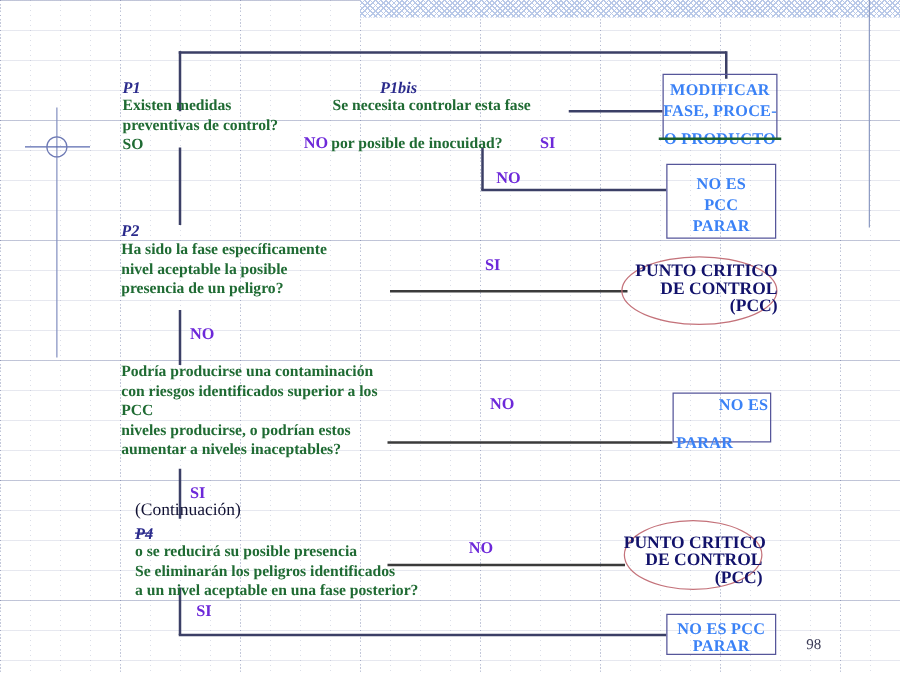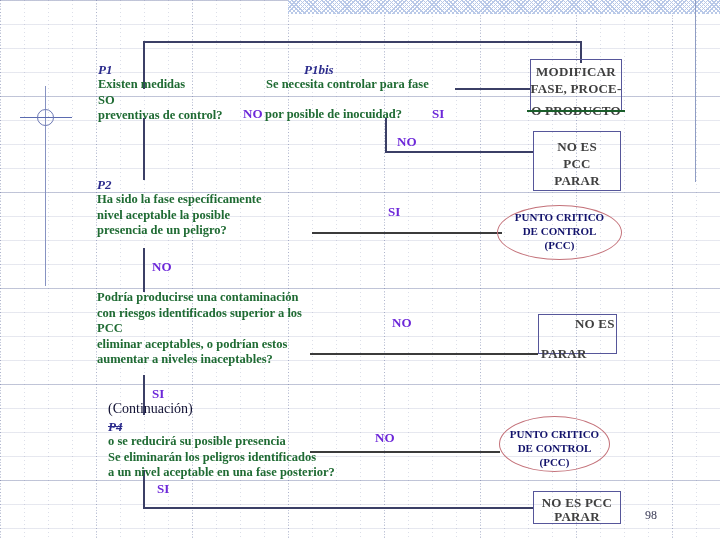--- a/index.html
+++ b/index.html
@@ -111,42 +111,42 @@
   .ln-dark { background: #3b3b3b; }
 
   .box {
     position: absolute;
     border: 1.6px solid #56569a;
     background: transparent;
     box-sizing: border-box;
   }
   .box-text {
     position: absolute;
-    color: #404040;
+    color: #3b82f6;
     font-weight: bold;
     font-size: 13px;
     line-height: 17px;
     text-align: center;
     white-space: nowrap;
     letter-spacing: .2px;
   }
 
   .ellipse {
     position: absolute;
     border: 1.5px solid #c4727a;
     border-radius: 50%;
     box-sizing: border-box;
   }
   .ellipse-text {
     position: absolute;
     color: #12126b;
     font-weight: bold;
-    font-size: 11px;
+    font-size: 14px;
     line-height: 15px;
-    text-align: center;
+    text-align: right;
     white-space: nowrap;
   }
 
   
   .qblock {
     position: absolute;
     white-space: nowrap;
   }
   .qcode {
     color: #2b2b8c;
@@ -224,29 +224,29 @@
   <div class="ln ln-v" style="left:143px; top:375px; height:40px;"></div>
 
   <div class="ln ln-h ln-dark" style="left:310px; top:451px; width:190px;"></div>
 
   <div class="ln ln-v" style="left:143px; top:470px; height:38px;"></div>
   <div class="ln ln-h" style="left:143px; top:507px; width:390px;"></div>
 
   <div class="qblock" style="left:98px; top:62px;">
     <div class="qcode">P1</div>
     <div class="qline">Existen medidas</div>
+    <div class="qline">preventivas de  control?</div>
     <div class="qline">SO</div>
-    <div class="qline">preventivas de  control?</div>
   </div>
 
   <div class="answer" style="left:243px; top:106px;">NO</div>
 
   <div class="qblock" style="left:266px; top:62px;">
     <div class="qcode" style="margin-left:38px;">P1bis</div>
-    <div class="qline">Se necesita controlar para fase</div>
+    <div class="qline">Se necesita controlar esta fase</div>
   </div>
   <div class="qline" style="position:absolute; left:265px; top:107px; white-space:nowrap;">por posible de inocuidad?</div>
 
   <div class="answer" style="left:432px; top:106px;">SI</div>
   <div class="answer" style="left:397px; top:134px;">NO</div>
 
   <div class="box" style="left:530px; top:59px; width:92px; height:53px;"></div>
   <div class="box-text" style="left:530px; top:63px; width:92px;">MODIFICAR</div>
   <div class="box-text" style="left:530px; top:80px; width:92px;">FASE, PROCE-</div>
   <div class="box-text" style="left:527px; top:102px; width:98px;">O PRODUCTO</div>
@@ -268,21 +268,21 @@
 
   <div class="ellipse" style="left:497px; top:205px; width:125px; height:55px;"></div>
   <div class="ellipse-text" style="left:497px; top:210px; width:125px;">PUNTO CRITICO</div>
   <div class="ellipse-text" style="left:497px; top:224px; width:125px;">DE CONTROL</div>
   <div class="ellipse-text" style="left:497px; top:238px; width:125px;">(PCC)</div>
 
   <div class="qblock" style="left:97px; top:290px;">
     <div class="qline">Podría producirse una contaminación</div>
     <div class="qline">con riesgos identificados superior a los</div>
     <div class="qline">PCC</div>
-    <div class="qline">eliminar aceptables, o podrían estos</div>
+    <div class="qline">niveles producirse, o podrían estos</div>
     <div class="qline">aumentar a niveles inaceptables?</div>
   </div>
   <div class="answer" style="left:392px; top:315px;">NO</div>
   <div class="answer" style="left:152px; top:386px;">SI</div>
 
   <div class="box" style="left:538px; top:314px; width:79px; height:40px;"></div>
   <div class="box-text" style="left:575px; top:315px; width:60px; text-align:left;">NO ES</div>
   <div class="box-text" style="left:541px; top:345px; width:60px; text-align:left;">PARAR</div>
 
   <div class="cont" style="left:108px; top:401px;">(Continuación)</div>

